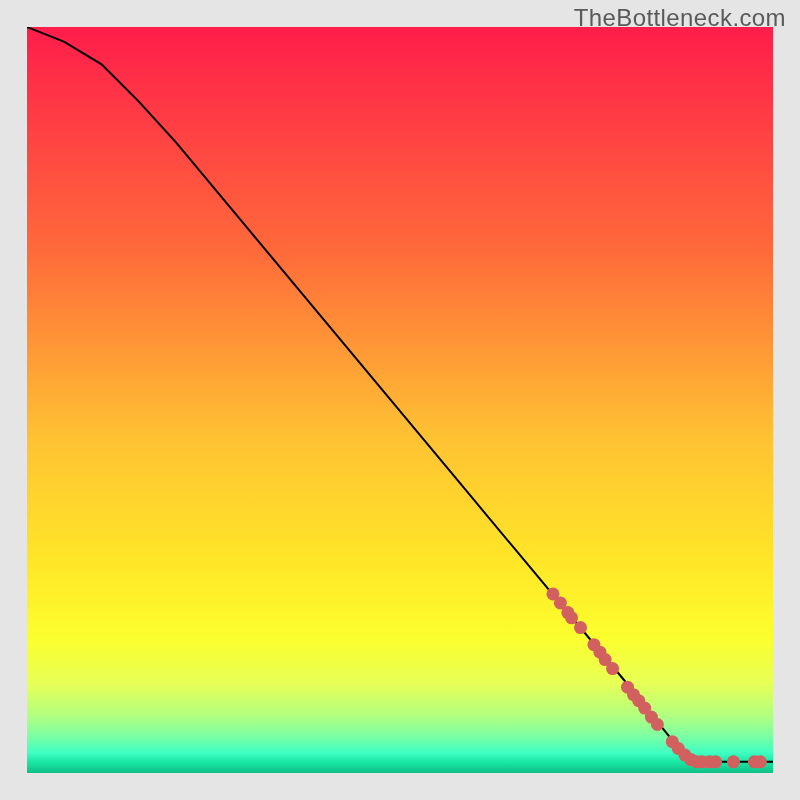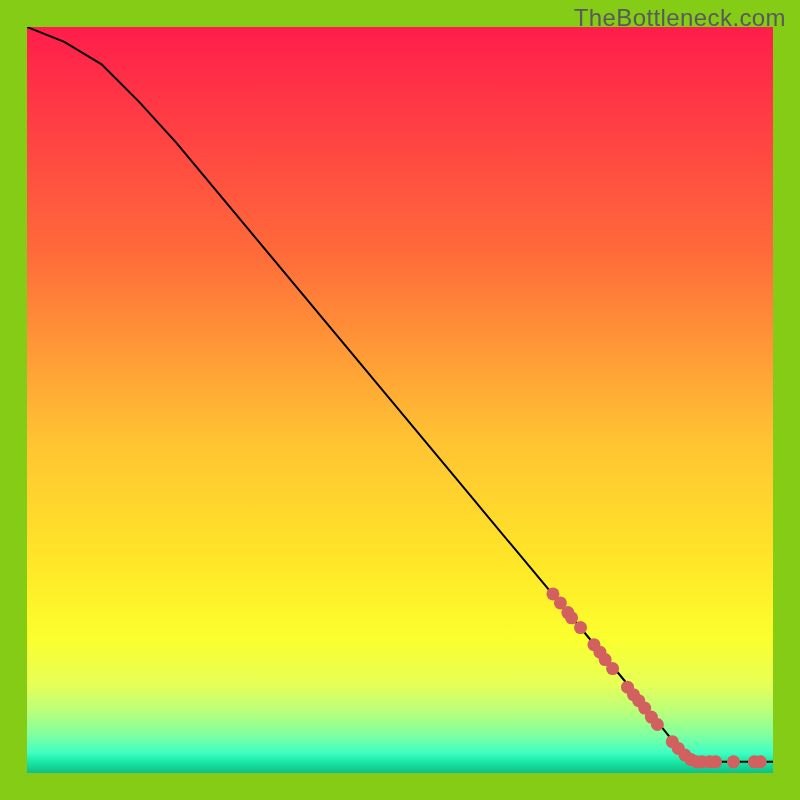--- a/index.html
+++ b/index.html
@@ -1,21 +1,21 @@
 <!DOCTYPE html>
 <html><head>
 <meta charset="utf-8">
 <style>
   * { margin: 0; padding: 0; box-sizing: border-box; }
   html, body { width: 800px; height: 800px; background: #000; overflow: hidden; }
   .frame {
     position: relative;
     width: 800px;
     height: 800px;
-    background: #84cc16;
+    background: #e5e5e5;
   }
   .watermark {
     position: absolute;
     top: 4px;
     right: 14px;
     font-family: Arial, Helvetica, sans-serif;
     font-size: 24px;
     color: #5a5a5a;
     letter-spacing: 0.4px;
     z-index: 5;

